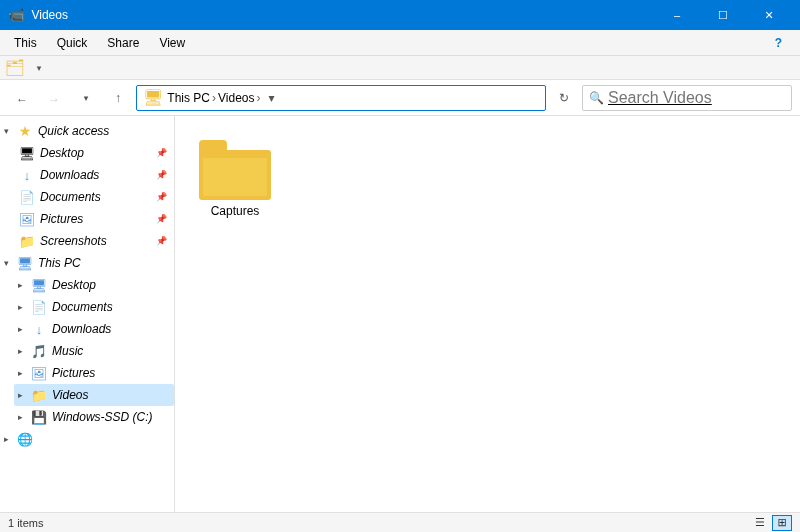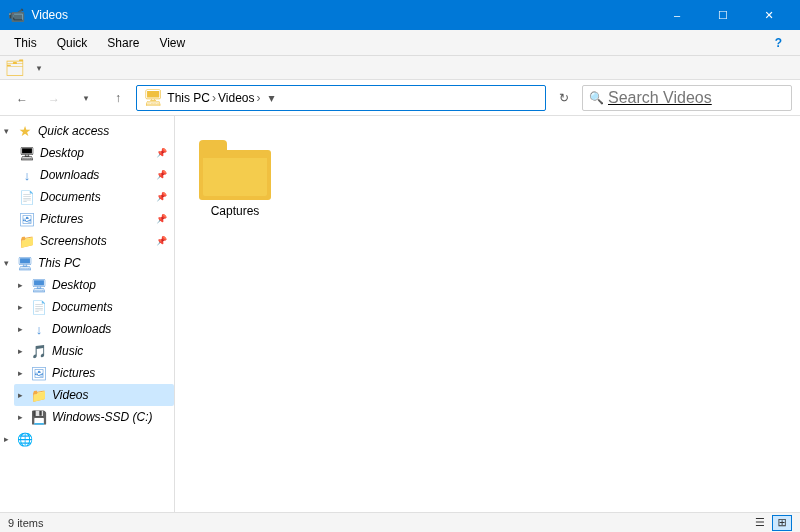--- a/index.html
+++ b/index.html
@@ -347,18 +347,18 @@
         <div class="folder-inner"></div>
       </div>
       <span class="folder-label">Captures</span>
     </div>
 
 
   </div>
 </div>
 
 <div id="status-bar">
-  <span class="status-left">9 items</span>
+  <span class="status-left">1 items</span>
   <div class="view-btns">
     <div class="view-btn">☰</div>
     <div class="view-btn active">⊞</div>
   </div>
 </div>
 
 </body></html>

